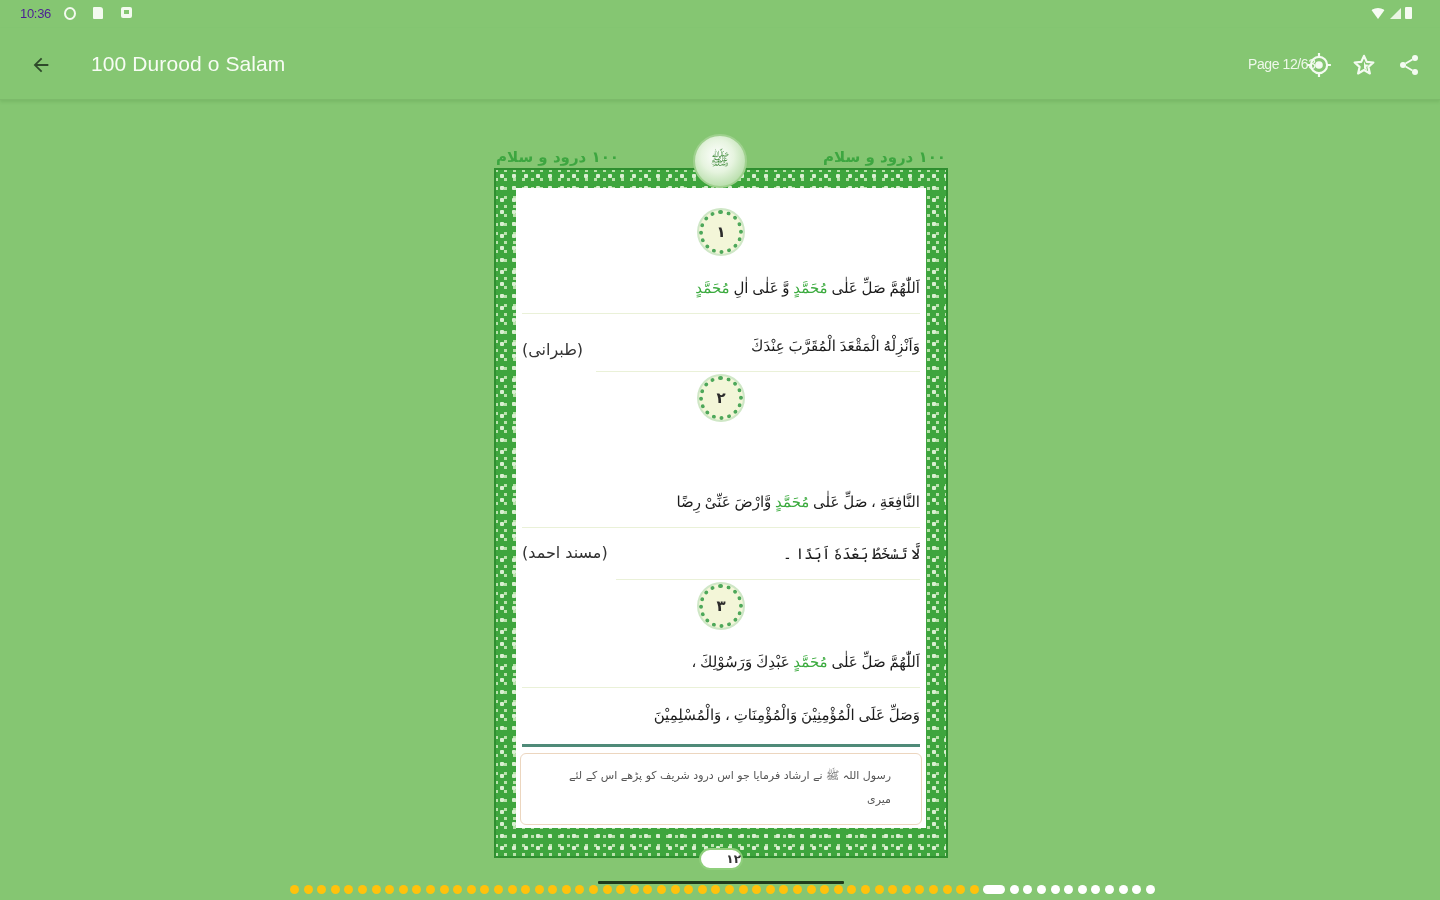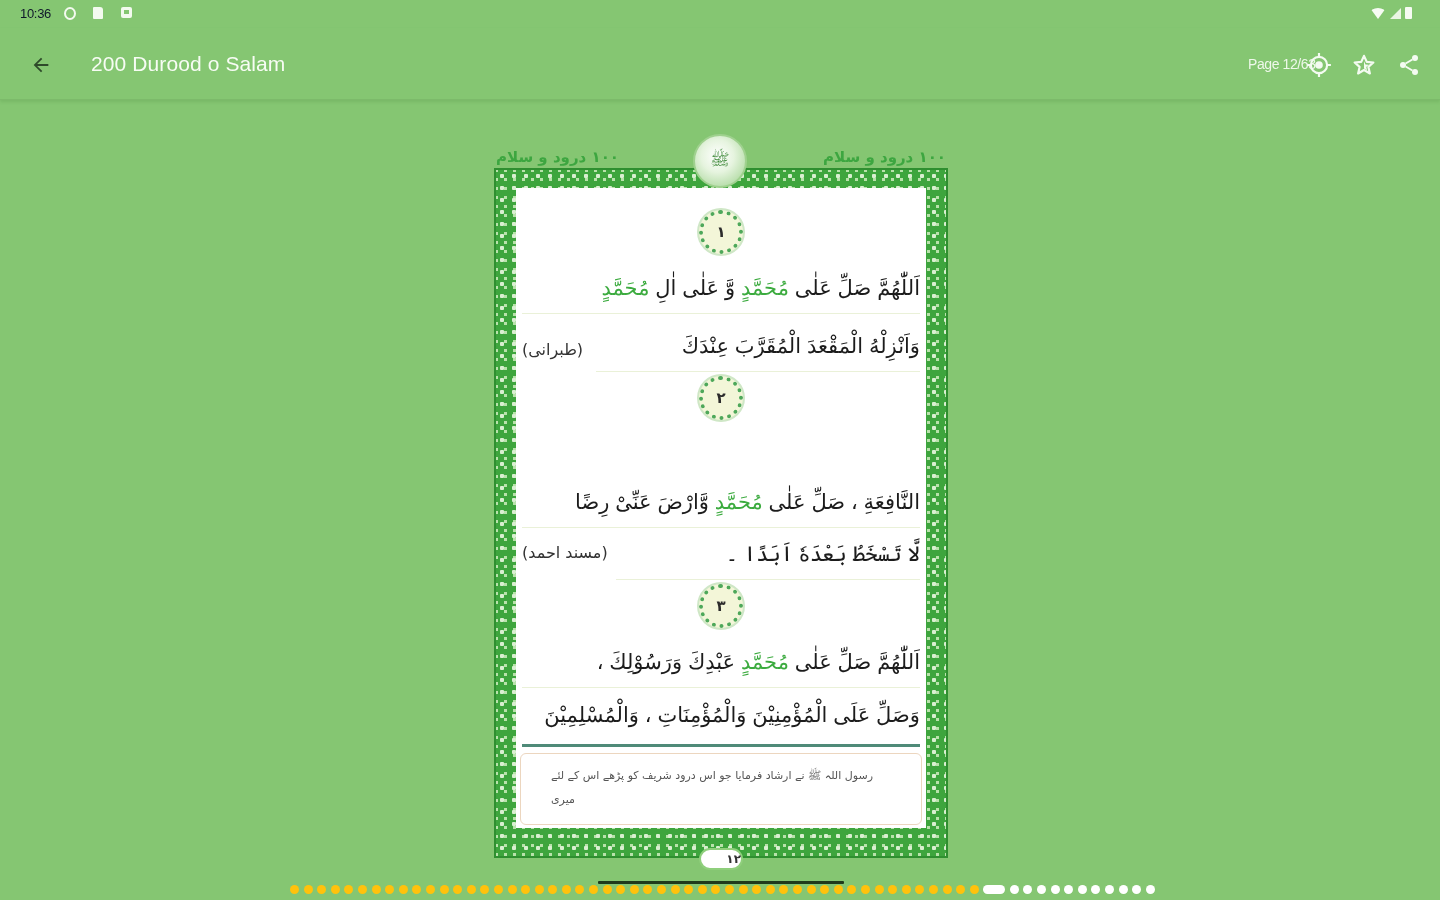--- a/index.html
+++ b/index.html
@@ -1,21 +1,21 @@
 <!DOCTYPE html>
 <html><head>
 <meta charset="utf-8">
 <style>
   * { box-sizing: border-box; margin: 0; padding: 0; }
   html, body { width: 1440px; height: 900px; overflow: hidden; }
   body { background: #85c672; font-family: "Liberation Sans", sans-serif; position: relative; color: #fff; }
 
   
   .status-bar { position: absolute; left: 0; top: 0; width: 1440px; height: 28px; }
-  .status-time { position: absolute; left: 20px; top: 6px; font-size: 13px; color: #0f172a; letter-spacing: -0.3px; }
+  .status-time { position: absolute; left: 20px; top: 6px; font-size: 13px; color: #4c1d95; letter-spacing: -0.3px; }
   .sb-icon { position: absolute; top: 7px; }
   .sb-loc { left: 64px; width: 12px; height: 13px; border: 2px solid #f3faef; border-radius: 50%; }
   .sb-sd { left: 93px; width: 10px; height: 12px; background: #f3faef; border-radius: 1px 3px 1px 1px; }
   .sb-box { left: 121px; width: 11px; height: 11px; background: #f3faef; border-radius: 2px; }
   .sb-box::after { content: ""; position: absolute; left: 3px; top: 3px; width: 5px; height: 4px; background: #85c672; }
   .sb-right { position: absolute; right: 28px; top: 7px; display: flex; gap: 4px; align-items: center; }
   .wifi { width: 0; height: 0; border-left: 8px solid transparent; border-right: 8px solid transparent; border-top: 11px solid #f6fbf3; border-radius: 50% 50% 0 0; }
   .signal { width: 0; height: 0; border-left: 11px solid transparent; border-bottom: 11px solid #eaf5e4; }
   .battery { width: 7px; height: 12px; background: #f6fbf3; border-radius: 1px; }
 
@@ -33,25 +33,25 @@
   .hdr-right { right: 2px; }
   .medallion { position: absolute; left: 199px; top: 6px; width: 54px; height: 54px; border-radius: 50%; background: radial-gradient(circle at 45% 40%, #ffffff 0%, #e6f4df 40%, #9bd08a 100%); border: 2px solid #9fd18e; z-index: 3; display: flex; align-items: center; justify-content: center; color: #3f8a3a; font-size: 16px; }
   .frame { position: absolute; left: 0; top: 40px; width: 454px; height: 690px; background: #3ea53d; border: 2px solid #2f8f30; padding: 18px 20px 28px 20px;
     background-image:
       radial-gradient(circle, #d9efd0 2px, transparent 2.5px),
       radial-gradient(circle, #b9e2ab 1.5px, transparent 2px);
     background-size: 12px 12px, 9px 9px;
     background-position: 0 0, 5px 5px; }
   .inner { width: 100%; height: 100%; background: #fff; position: relative; padding: 0 6px; }
   .num-badge { position: absolute; left: 50%; transform: translateX(-50%); width: 44px; height: 44px; border-radius: 50%; background: #f3f6d8; border: 4px dotted #4ea85a; box-shadow: 0 0 0 2px #cfe7c6; display: flex; align-items: center; justify-content: center; color: #2b2b2b; font-size: 15px; font-family: "DejaVu Sans", sans-serif; font-weight: bold; }
-  .line { position: absolute; left: 6px; right: 6px; direction: rtl; text-align: justify; font-family: Liberation Sans, sans-serif; font-size: 21px; color: #1c1c1c; white-space: nowrap; overflow: hidden; line-height: 48px; height: 50px; border-bottom: 1px solid #eaf1d8; }
+  .line { position: absolute; left: 6px; right: 6px; direction: rtl; text-align: justify; font-family: Liberation Serif, serif; font-size: 15px; color: #1c1c1c; white-space: nowrap; overflow: hidden; line-height: 48px; height: 50px; border-bottom: 1px solid #eaf1d8; }
   .line .g { color: #3cab3f; }
   .ref { position: absolute; left: 6px; font-size: 16px; color: #333; font-family: "DejaVu Sans", sans-serif; direction: rtl; }
   .divider-rule { position: absolute; left: 6px; right: 6px; height: 3px; background: #4f8a78; }
-  .footnote { position: absolute; left: 4px; right: 4px; height: 72px; border: 1px solid #ecd6bf; border-radius: 6px; padding: 10px 30px; direction: rtl; text-align: left; font-family: "DejaVu Sans", sans-serif; font-size: 11px; color: #555; line-height: 24px; }
+  .footnote { position: absolute; left: 4px; right: 4px; height: 72px; border: 1px solid #ecd6bf; border-radius: 6px; padding: 10px 30px; direction: rtl; text-align: right; font-family: "DejaVu Sans", sans-serif; font-size: 11px; color: #555; line-height: 24px; }
   .page-num-pill { position: absolute; left: 50%; transform: translateX(-50%); bottom: -14px; width: 44px; height: 22px; border-radius: 11px; background: #fff; border: 2px solid #8fcf7c; display: flex; align-items: center; justify-content: flex-end; color: #333; font-size: 12px; font-family: "DejaVu Sans", sans-serif; font-weight: bold; }
 
   
   .scrub-bar { position: absolute; left: 598px; top: 881px; width: 246px; height: 3px; background: #1f3a1c; border-radius: 1px; }
   .dots { position: absolute; left: 290px; top: 883px; height: 12px; display: flex; align-items: center; gap: 4.6px; }
   .dot { width: 9px; height: 9px; border-radius: 50%; background: #ffc20c; flex: none; }
   .dot.white { background: #ffffff; }
   .dot.current { width: 22px; border-radius: 5px; background: #ffffff; }
 </style>
 </head>
@@ -68,21 +68,21 @@
     <span class="battery"></span>
   </div>
 </div>
 
 <div class="app-bar">
   <div class="back-btn">
     <svg width="22" height="22" viewBox="0 0 24 24">
       <path d="M20 11H7.8l5.6-5.6L12 4l-8 8 8 8 1.4-1.4L7.8 13H20z" fill="#2e4a2a"></path>
     </svg>
   </div>
-  <span class="app-title">200 Durood o Salam</span>
+  <span class="app-title">100 Durood o Salam</span>
   <span class="page-indicator">Page 12/63</span>
   <div class="ab-icon" style="left:1304px">
     <svg width="26" height="26" viewBox="0 0 24 24">
       <circle cx="12" cy="12" r="7.5" fill="none" stroke="#f4fbf1" stroke-width="2"></circle>
       <circle cx="12" cy="12" r="3.5" fill="#f4fbf1"></circle>
       <path d="M12 1v3M12 20v3M1 12h3M20 12h3" stroke="#f4fbf1" stroke-width="2"></path>
     </svg>
   </div>
   <div class="ab-icon" style="left:1349px">
     <svg width="22" height="22" viewBox="0 0 24 24">

